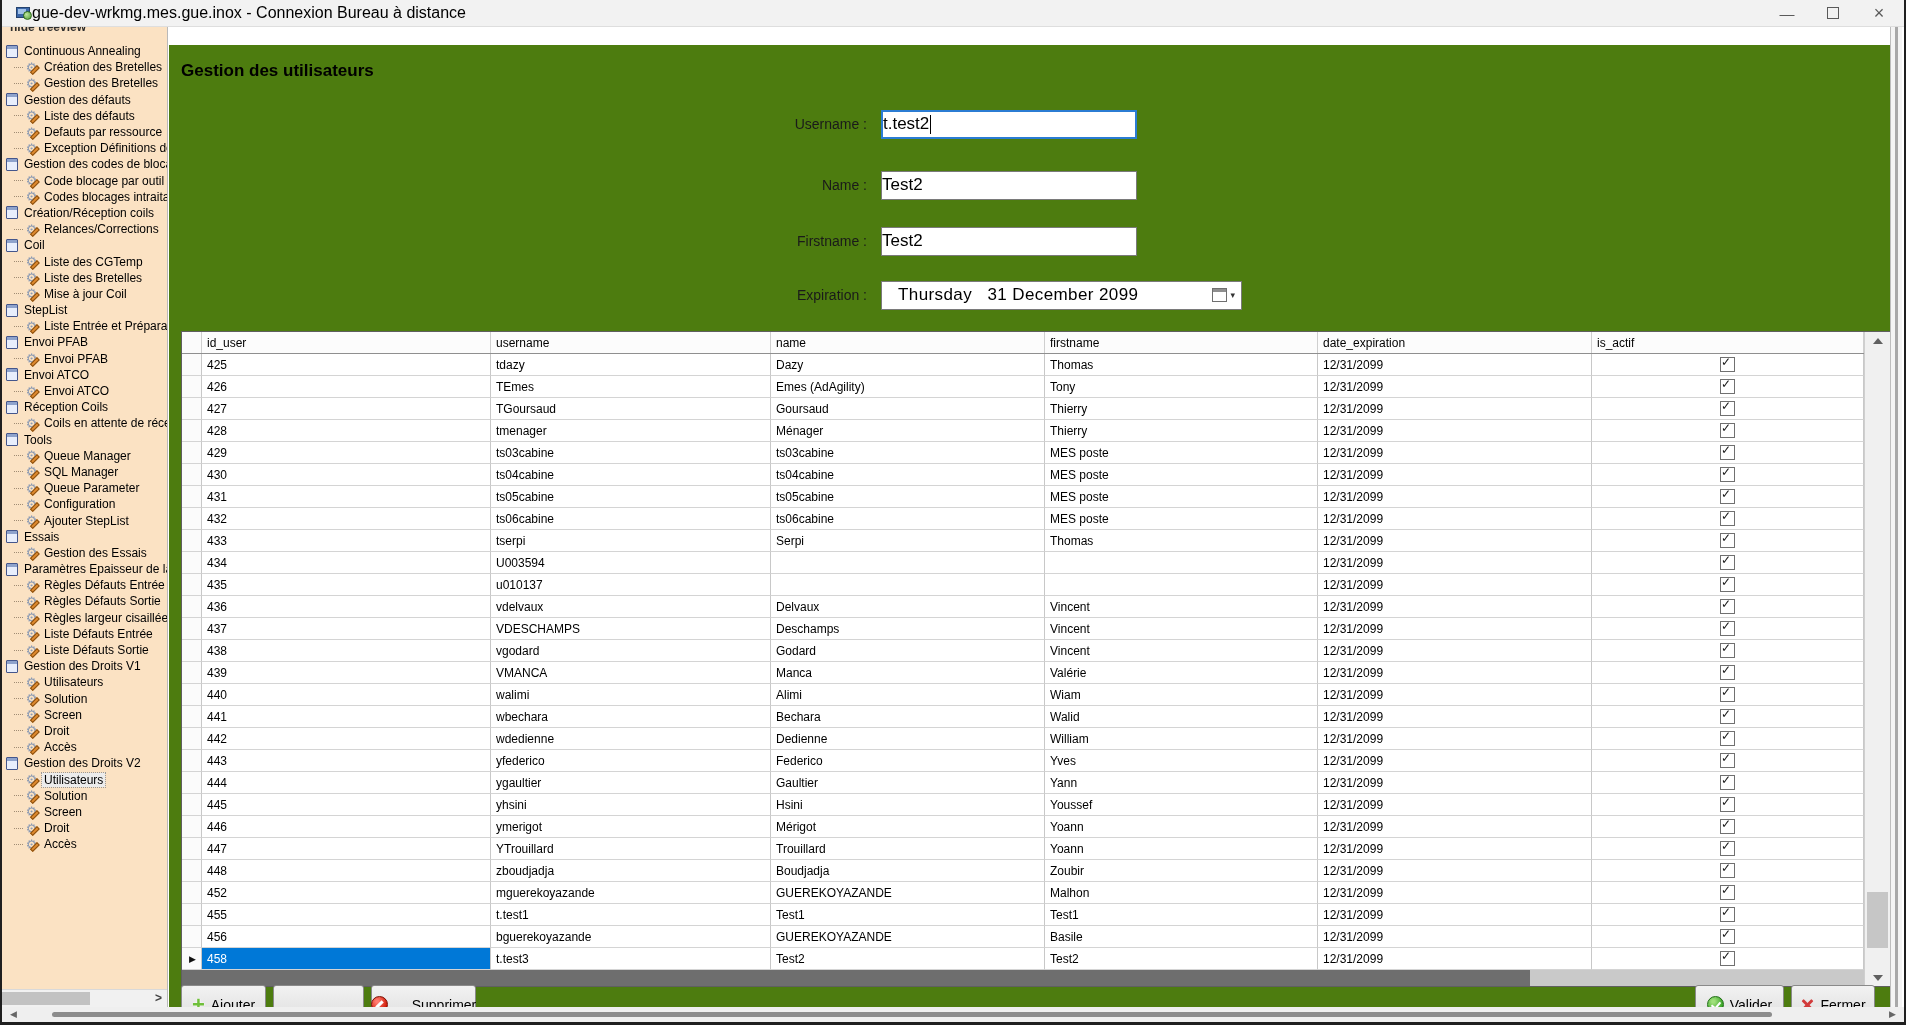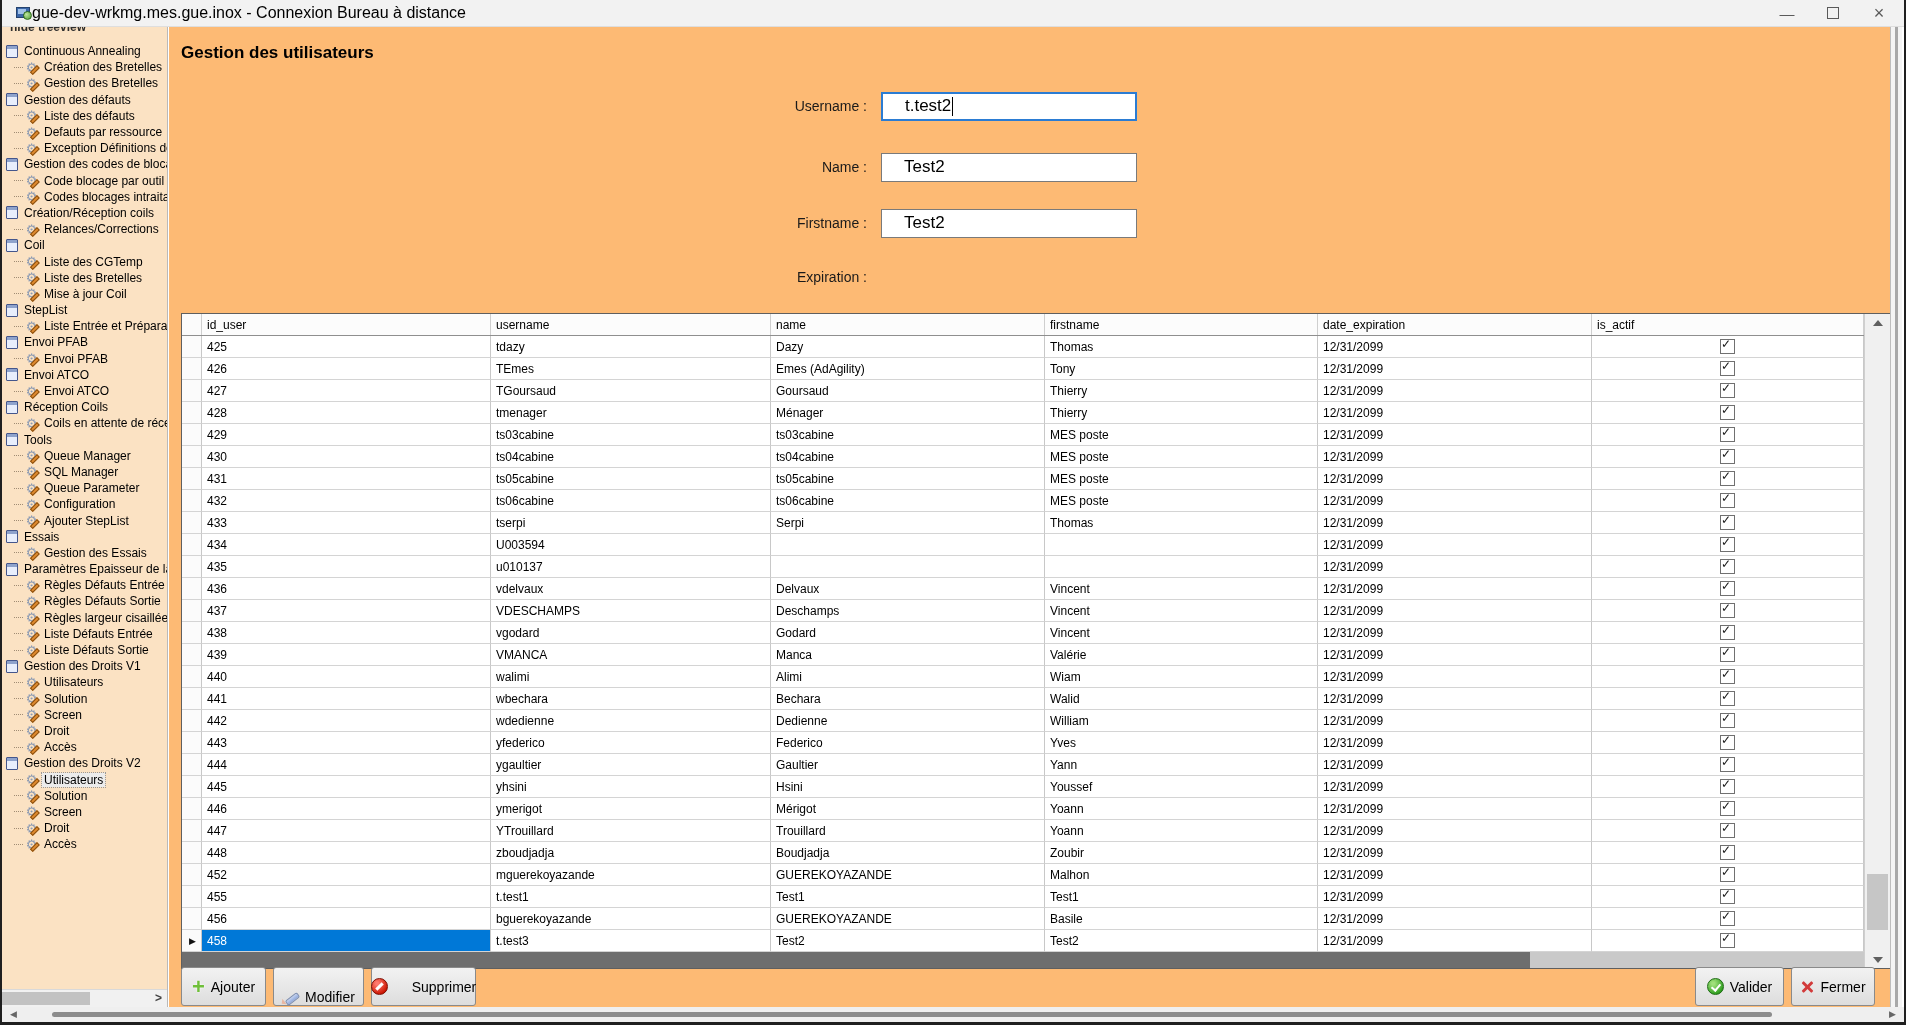--- a/index.html
+++ b/index.html
@@ -48,27 +48,27 @@
     border-left:1px solid #bdbdbd;box-sizing:border-box;}
   .right-strip::after{content:"";position:absolute;left:4px;top:0;bottom:0;width:3px;background:#a8a8a8;}
   
   .bottom-bar{position:absolute;left:0;bottom:0;width:100%;height:18px;background:#efefef;
     border-bottom:3px solid #1f1f1f;box-sizing:border-box;}
   .bottom-bar .arr{position:absolute;top:2px;font-size:9px;color:#666;}
   .bottom-bar .arr.left{left:8px;}
   .bottom-bar .arr.right{right:8px;}
   .bottom-thumb{position:absolute;left:50px;top:5px;width:1720px;height:5px;background:#8c8c8c;border-radius:3px;}
   
-  .main{position:absolute;left:167px;top:27px;width:1727px;height:980px;background:#fdba74;}
+  .main{position:absolute;left:167px;top:45px;width:1727px;height:980px;background:#4d7c0f;}
   .page-title{position:absolute;left:12px;top:16px;font-size:17px;font-weight:bold;color:#000;}
   
   .field{position:absolute;left:0;height:32px;display:flex;align-items:center;}
   .field label{display:inline-block;width:698px;text-align:right;font-size:14px;color:#1a1a1a;}
   .textbox{position:absolute;left:712px;width:256px;height:29px;border:1px solid #7a7a7a;
-    background:#fff;font-size:17px;color:#000;display:flex;align-items:center;padding-left:22px;box-sizing:border-box;}
+    background:#fff;font-size:17px;color:#000;display:flex;align-items:center;padding-left:0;box-sizing:border-box;}
   .textbox.focused{border:2px solid #2b7cd3;}
   .caret{display:inline-block;width:1px;height:19px;background:#000;margin-left:1px;}
   .datebox{position:absolute;left:712px;width:361px;height:29px;border:1px solid #7a7a7a;background:#fff;
     display:flex;align-items:center;box-sizing:border-box;font-size:17px;color:#000;}
   .datebox .dtext{white-space:pre;padding-left:16px;letter-spacing:0.4px;}
   .cal-wrap{position:absolute;right:6px;top:6px;display:flex;align-items:center;}
   .cal-icon{width:13px;height:12px;border:1px solid #6f6f6f;
     background:linear-gradient(180deg,#8f8f8f 0 3px,#fff 3px),
                repeating-linear-gradient(90deg,#bbb 0 1px,transparent 1px 4px);}
   .cal-caret{font-size:9px;color:#333;margin-left:3px;}
@@ -406,20 +406,27 @@
 
   <div class="field" style="top:180px;">
     <label>Firstname :</label>
     <div class="textbox">
       <span>Test2</span>
     </div>
   </div>
 
   <div class="field" style="top:234px;">
     <label>Expiration :</label>
+    <div class="datebox">
+      <span class="dtext">Thursday   31 December 2099</span>
+      <span class="cal-wrap">
+        <span class="cal-icon"></span>
+        <span class="cal-caret">▾</span>
+      </span>
+    </div>
   </div>
 
   <div class="grid">
     <div>
         <div class="grid-row header">
           <div class="gcell gutter"></div>
           <div class="gcell">id_user</div>
           <div class="gcell">username</div>
           <div class="gcell">name</div>
           <div class="gcell">firstname</div>

